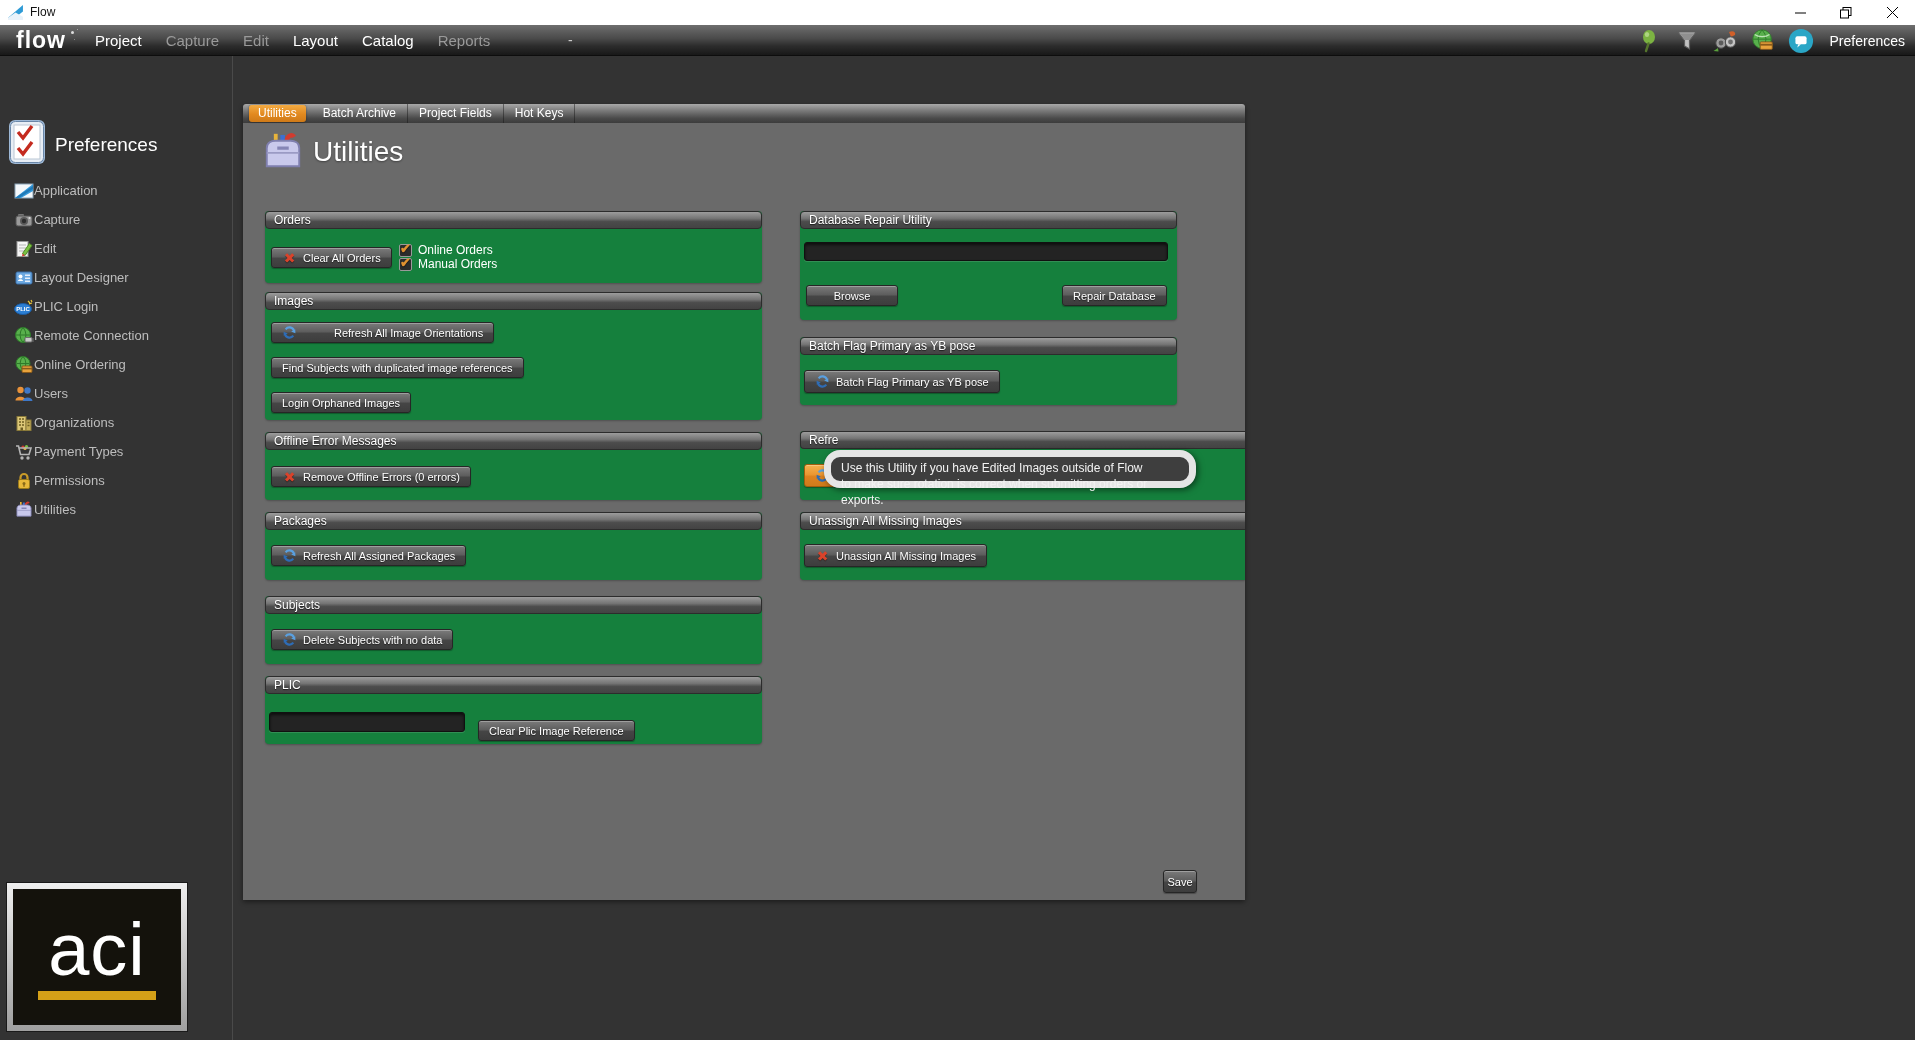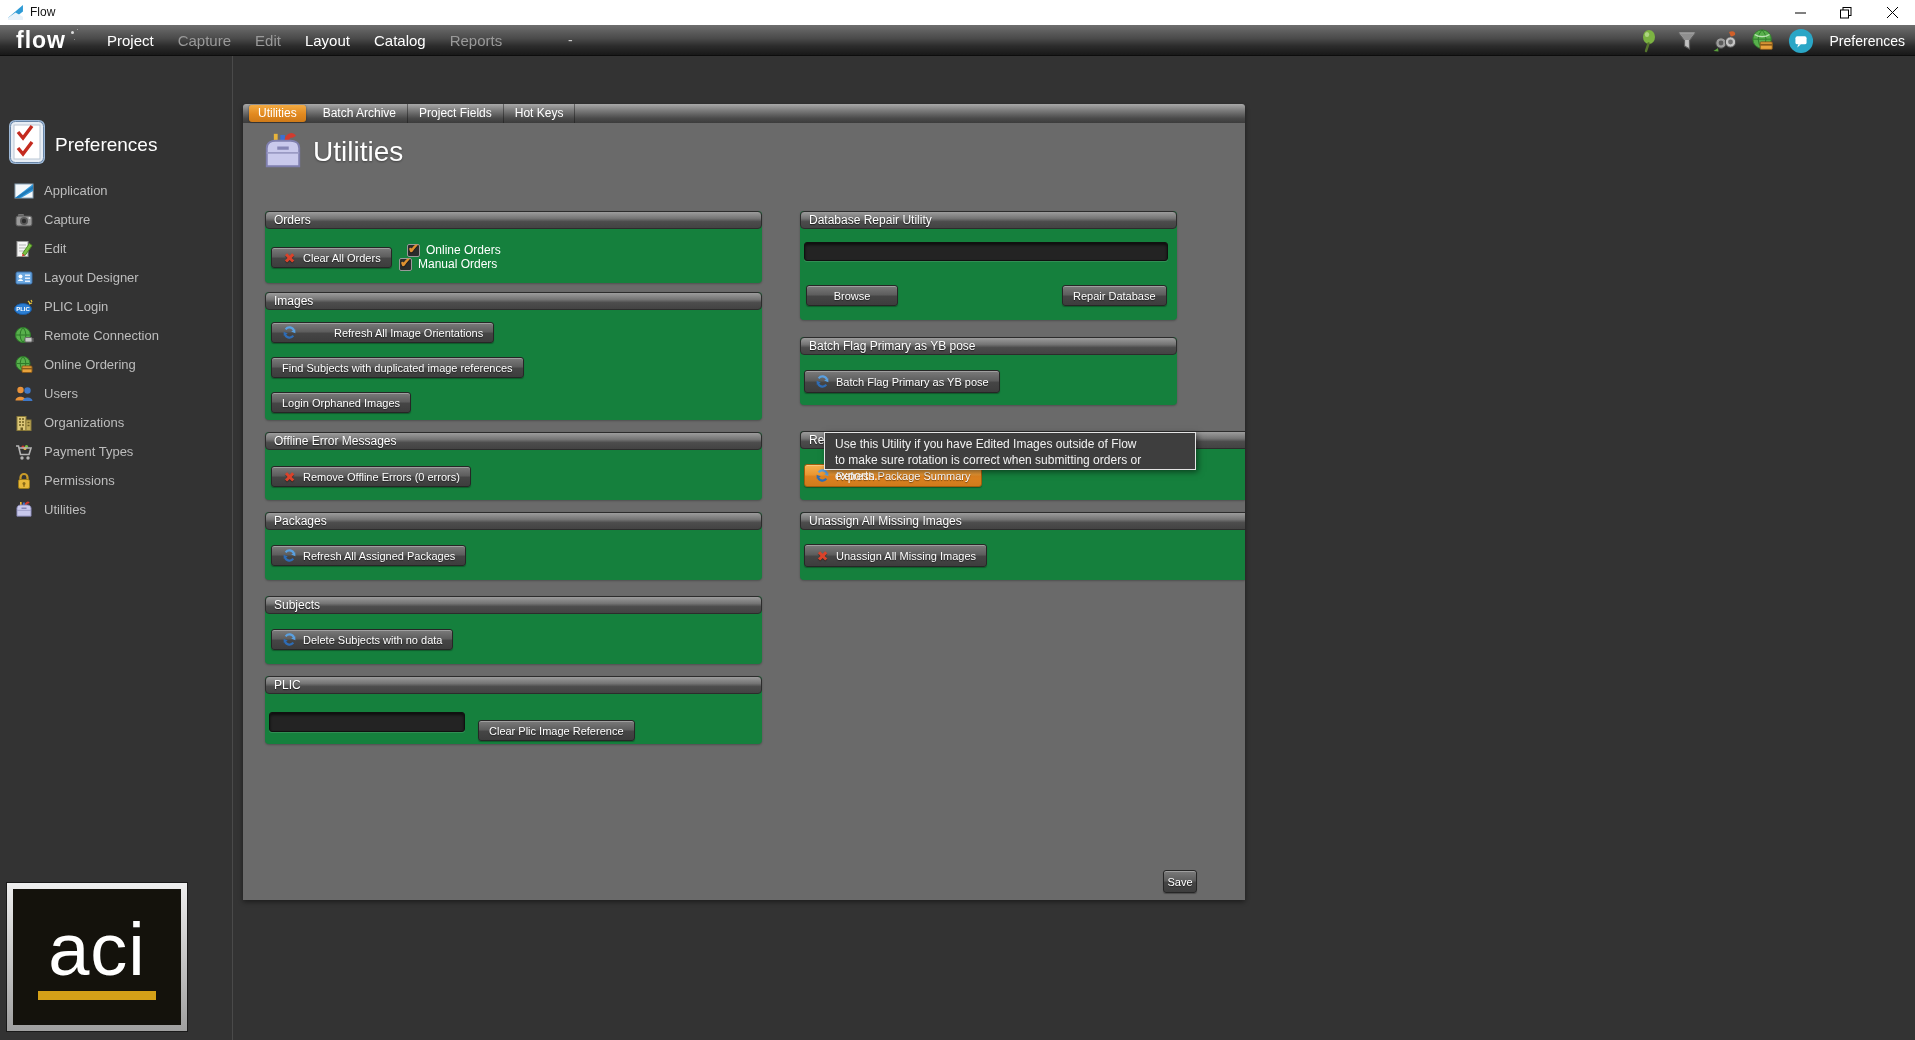--- a/index.html
+++ b/index.html
@@ -15,36 +15,36 @@
   .winbtn svg { display:block; }
 
   
   .menubar { position:absolute; left:0; top:25px; width:1915px; height:31px;
              background:linear-gradient(#6e6e6e, #4a4a4a 45%, #2c2c2c 70%, #181818);
              border-bottom:1px solid #0d0d0d; }
   .flowlogo { position:absolute; left:16px; top:2px; color:#fff; font-size:23px; font-weight:bold;
               letter-spacing:1px; }
   .flowlogo::after { content:""; position:absolute; right:-8px; top:4px; width:3px; height:3px;
               border-radius:50%; background:#ddd; box-shadow:5px -3px 0 -1px #bbb, 2px 7px 0 -1px #999; }
-  .menuitems { position:absolute; left:95px; top:0; height:31px; display:flex; align-items:center; gap:24px;margin-left:12px; }
+  .menuitems { position:absolute; left:95px; top:0; height:31px; display:flex; align-items:center; gap:24px; }
   .menuitem { font-size:15px; color:#ffffff; cursor:default; }
   .menuitem.muted { color:#9a9a9a; }
   .menu-sep { position:absolute; left:568px; top:7px; color:#cccccc; font-size:14px; }
   .menubar-right { position:absolute; right:10px; top:0; height:31px; display:flex; align-items:center; gap:12px; }
   .mb-ic { width:26px; height:26px; display:flex; align-items:center; justify-content:center; }
   .prefs-label { color:#ffffff; font-size:14px; margin-left:4px; }
 
   
   .sidebar { position:absolute; left:0; top:56px; width:232px; bottom:0; background:#333333; }
   .side-sep { position:absolute; left:232px; top:56px; bottom:0; width:1px; background:#4a4a4a; }
   .side-head { position:absolute; left:0; top:60px; height:60px; }
   .side-head .bigicon { position:absolute; left:8px; top:3px; }
   .side-title { position:absolute; left:55px; top:18px; color:#ffffff; font-size:19px; }
   .side-items { position:absolute; left:0; top:120px; width:232px; }
-  .side-item { height:29px; display:flex; align-items:center; padding-left:14px; gap:10px; cursor:default; }
+  .side-item { height:29px; display:flex; align-items:center; padding-left:14px; cursor:default; }
   .side-item .lbl { color:#bdbdbd; font-size:13px; }
   .side-item svg { flex:0 0 auto; }
 
   
   .panel { position:absolute; left:243px; top:104px; width:1002px; height:796px;
            background:#6a6a6a; border-radius:3px 3px 0 0; overflow:hidden;
            box-shadow:0 2px 5px rgba(0,0,0,.45); font-size:12px; }
   .tabstrip { position:absolute; left:0; top:0; width:1002px; height:19px;
               background:linear-gradient(#a8a8a8, #7a7a7a 35%, #4a4a4a 75%, #3c3c3c);
               border-radius:3px 3px 0 0; display:flex; align-items:center; }
@@ -95,22 +95,22 @@
          box-shadow:inset 0 2px 3px rgba(0,0,0,.6), 0 1px 0 rgba(255,255,255,.12);
          color:#dddddd; font-size:12px; padding:0 6px; }
   .cb-row { position:absolute; display:flex; align-items:center; gap:6px; }
   .cb { width:13px; height:13px; background:#2c2c2c; border:1px solid #9a9a9a; border-radius:2px;
         position:relative; }
   .cb.checked::after { content:"\2714"; position:absolute; left:0px; top:-4px; color:#e09130;
         font-size:13px; font-weight:bold; text-shadow:0 1px 1px rgba(0,0,0,.5); }
   .cb-label { color:#ffffff; font-size:12px; }
 
   
-  .tooltip { position:absolute; left:581px; top:328px; width:372px; height:38px; z-index:10;
-             background:#3e3e3e; border:1px solid #e5e5e5; border-radius:0;
+  .tooltip { position:absolute; left:581px; top:346px; width:372px; height:38px; z-index:10;
+             background:#3e3e3e; border:7px solid #e5e5e5; border-radius:16px;
              padding:3px 10px; color:#f2f2f2; font-size:12px; line-height:16px;
              box-shadow:2px 2px 6px rgba(0,0,0,.5); }
 
   .save-btn { left:920px; top:766px; width:34px; justify-content:center; height:23px; }
 
   
   .aci { position:absolute; left:6px; top:882px; width:182px; height:150px;
          background:linear-gradient(#efefef,#9f9f9f); border:1px solid #1a1a1a; padding:6px; }
   .aci-inner { width:100%; height:100%; background:#14120c; display:flex; flex-direction:column;
          align-items:center; justify-content:center; }
@@ -356,21 +356,21 @@
       <use href="#ic-toolbox"></use>
     </svg>
   <h1 class="page-title">Utilities</h1>
 
   <div class="sec sec-orders">
     <div class="sec-h">Orders</div>
     <button class="btn" style="left:6px; top:36px;">
       <span class="ic-x"></span>
       <span>Clear All Orders</span>
     </button>
-    <div class="cb-row" style="left:142px; top:32px;">
+    <div class="cb-row" style="left:134px; top:32px;">
       <span class="cb checked"></span>
       <span class="cb-label">Online Orders</span>
     </div>
     <div class="cb-row" style="left:134px; top:46px;">
       <span class="cb checked"></span>
       <span class="cb-label">Manual Orders</span>
     </div>
   </div>
 
   <div class="sec sec-images">

